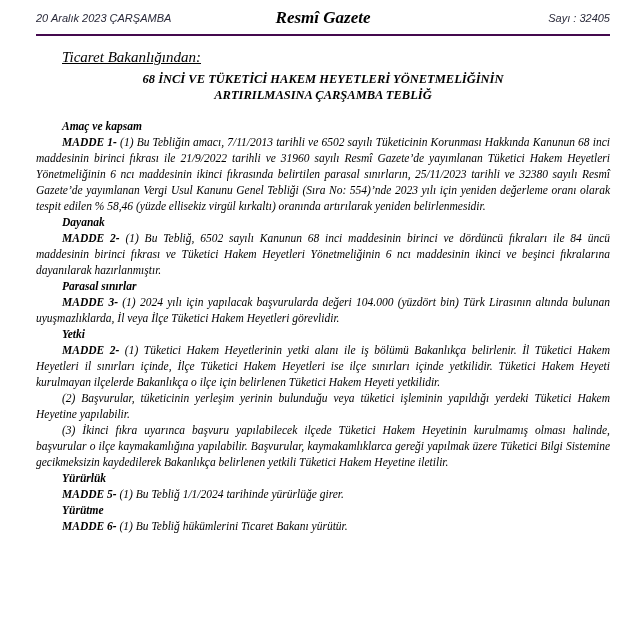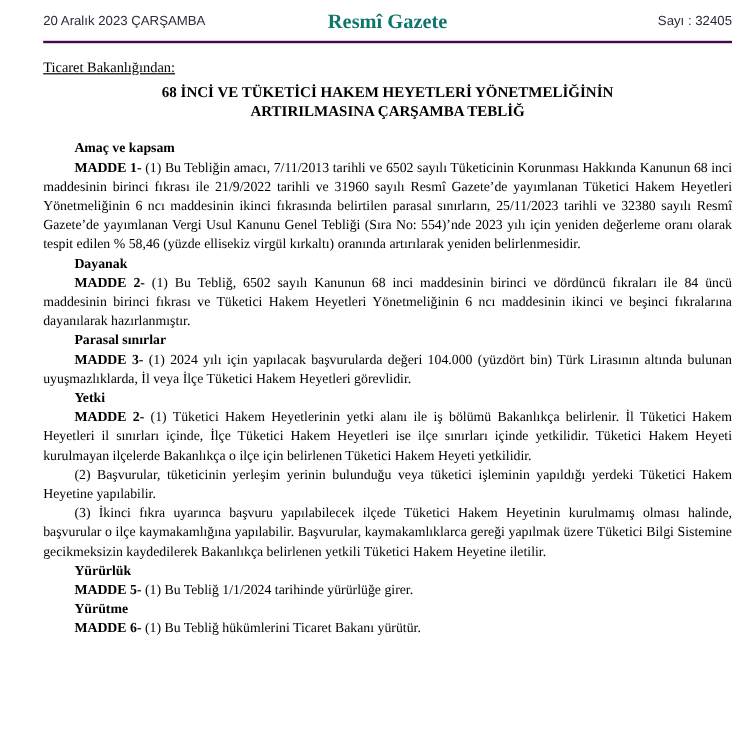--- a/index.html
+++ b/index.html
@@ -10,20 +10,21 @@
     height: 629px;
     overflow: hidden;
   }
   .page {
     box-sizing: border-box;
     width: 626px;
     height: 629px;
     padding: 8px 16px 12px 36px;
     font-family: "Liberation Serif", "DejaVu Serif", serif;
     color: #000000;
+    font-style: italic;
   }
   
   .masthead {
     position: relative;
     height: 22px;
   }
   .m-date {
     position: absolute;
     left: 0;
     top: 4px;
@@ -32,21 +33,21 @@
     color: #2a2a3a;
   }
   .m-title {
     position: absolute;
     left: 50%;
     top: 0;
     transform: translateX(-50%);
     font-family: "Liberation Serif", "DejaVu Serif", serif;
     font-weight: bold;
     font-size: 17px;
-    color: #0f766e;
+    color: #000000;
     white-space: nowrap;
   }
   .m-issue {
     position: absolute;
     right: 0;
     top: 4px;
     font-family: "Liberation Sans", "DejaVu Sans", sans-serif;
     font-size: 11px;
     color: #2a2a3a;
   }
@@ -60,21 +61,22 @@
     text-align: center;
     font-family: "Liberation Sans", "DejaVu Sans", sans-serif;
     font-weight: bold;
     font-size: 13px;
     color: #14148c;
     margin-top: 9px;
   }
   
   .source {
     margin-top: 13px;
-    font-size: 12px;
+    margin-left: 26px;
+    font-size: 15px;
     text-decoration: underline;
   }
   .doc-title {
     text-align: center;
     font-weight: bold;
     font-size: 12.5px;
     line-height: 16px;
     margin-top: 5px;
   }
   .sections {

